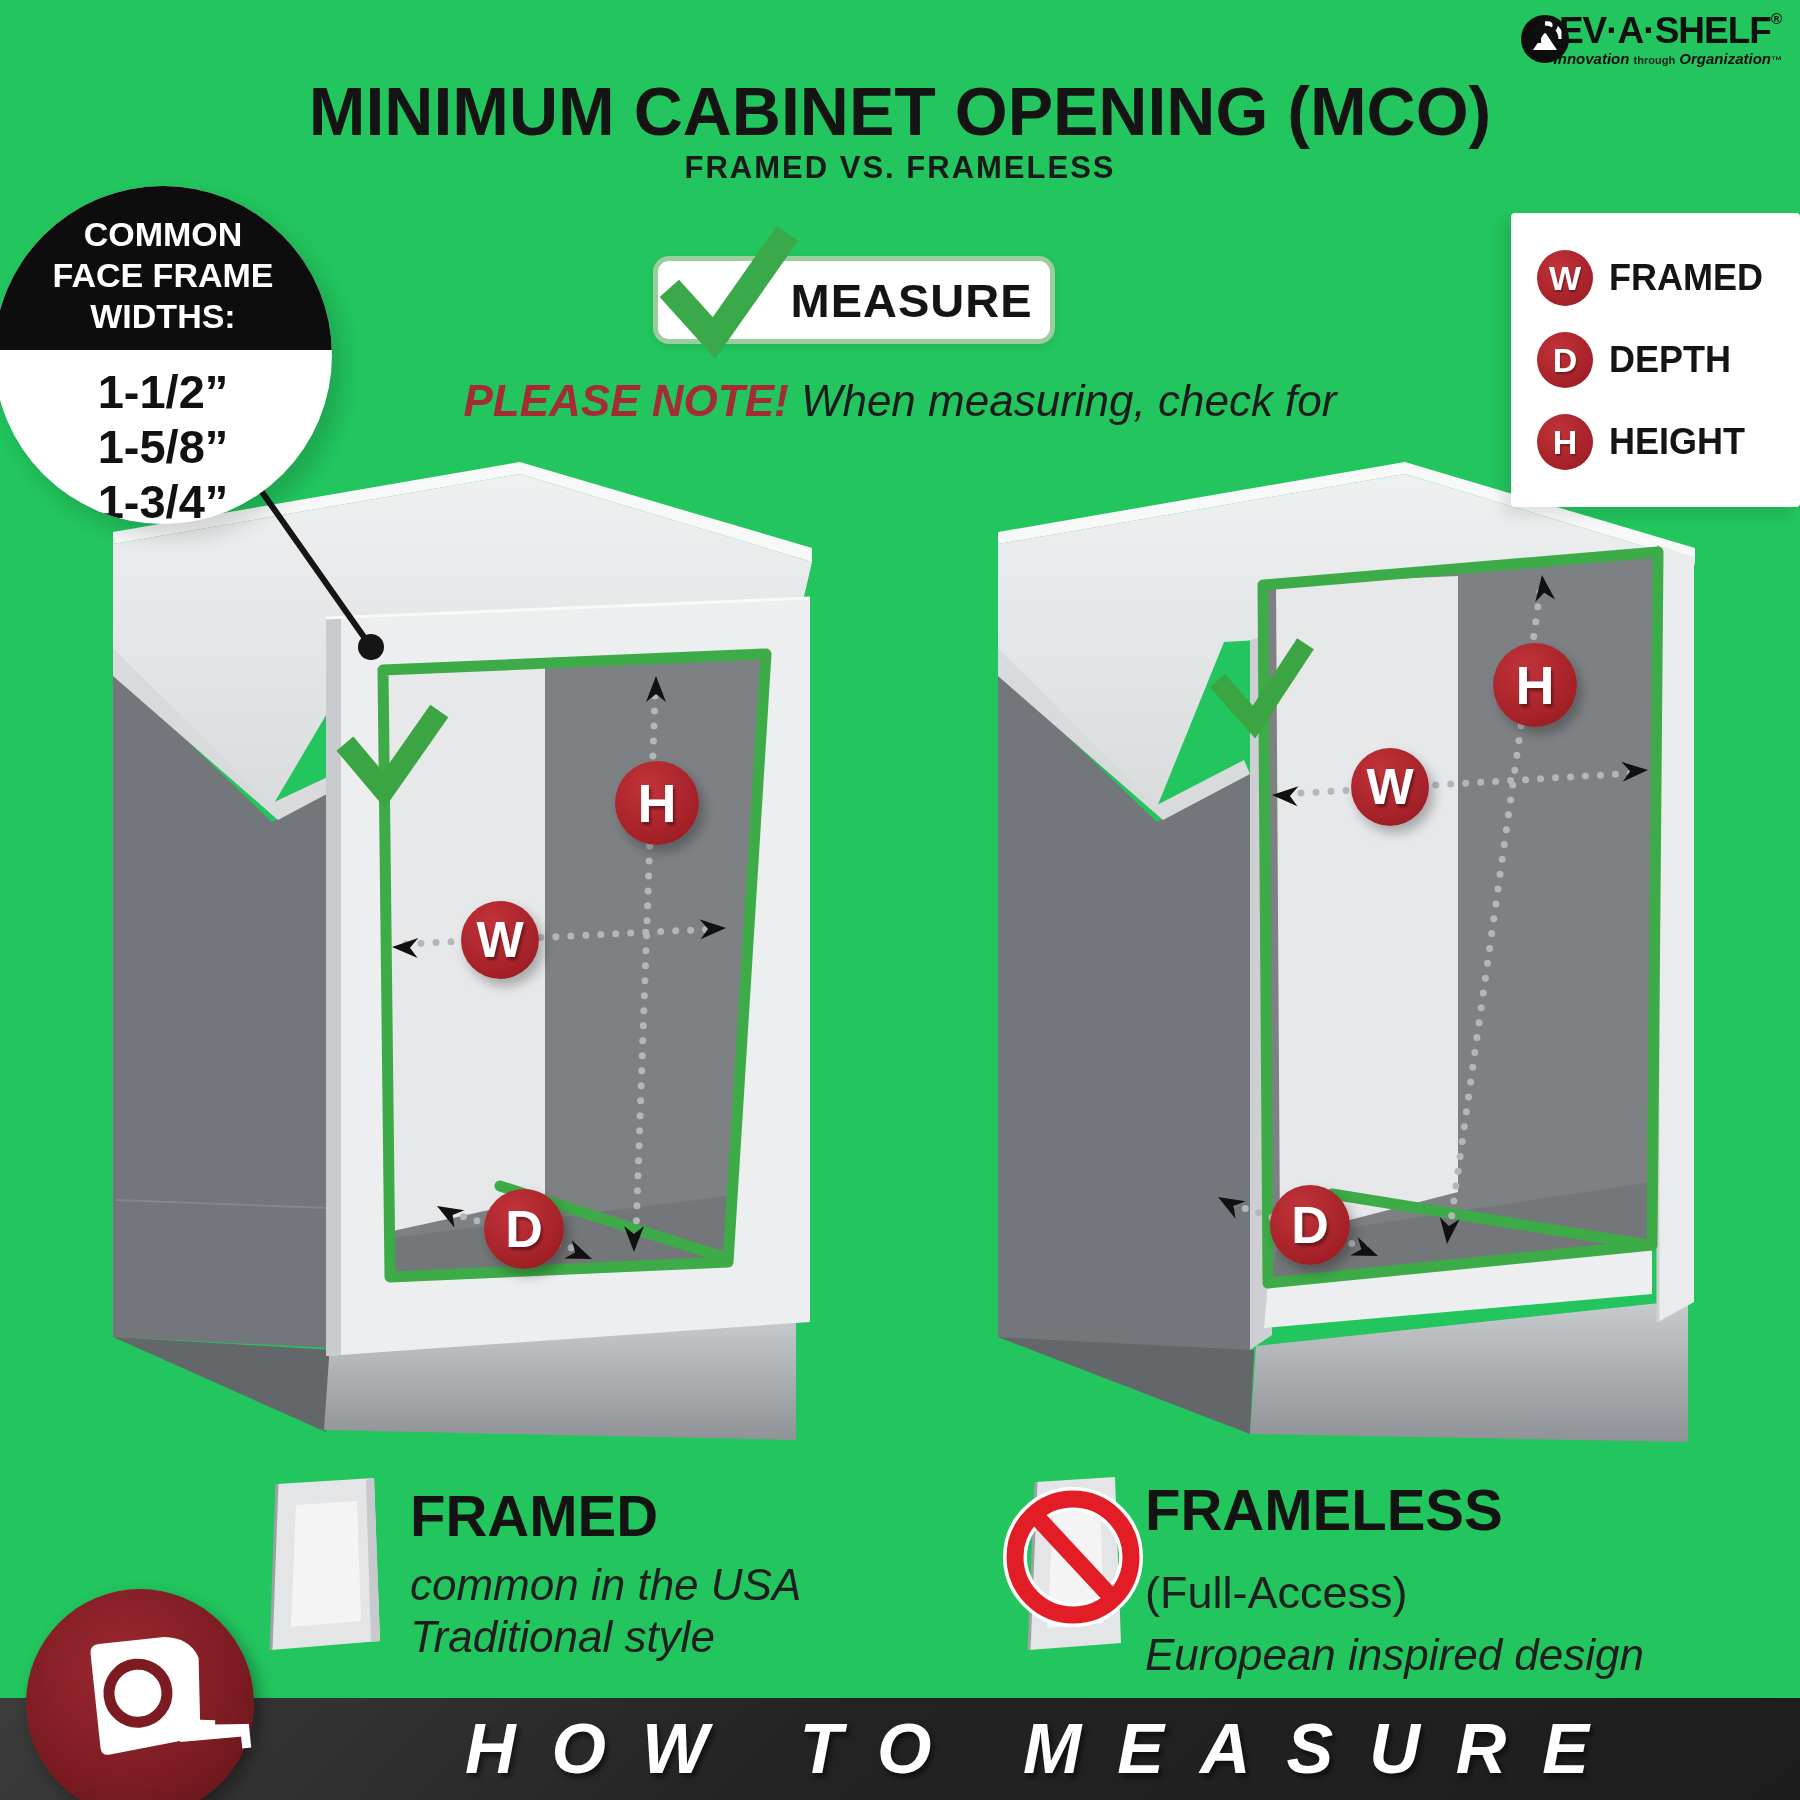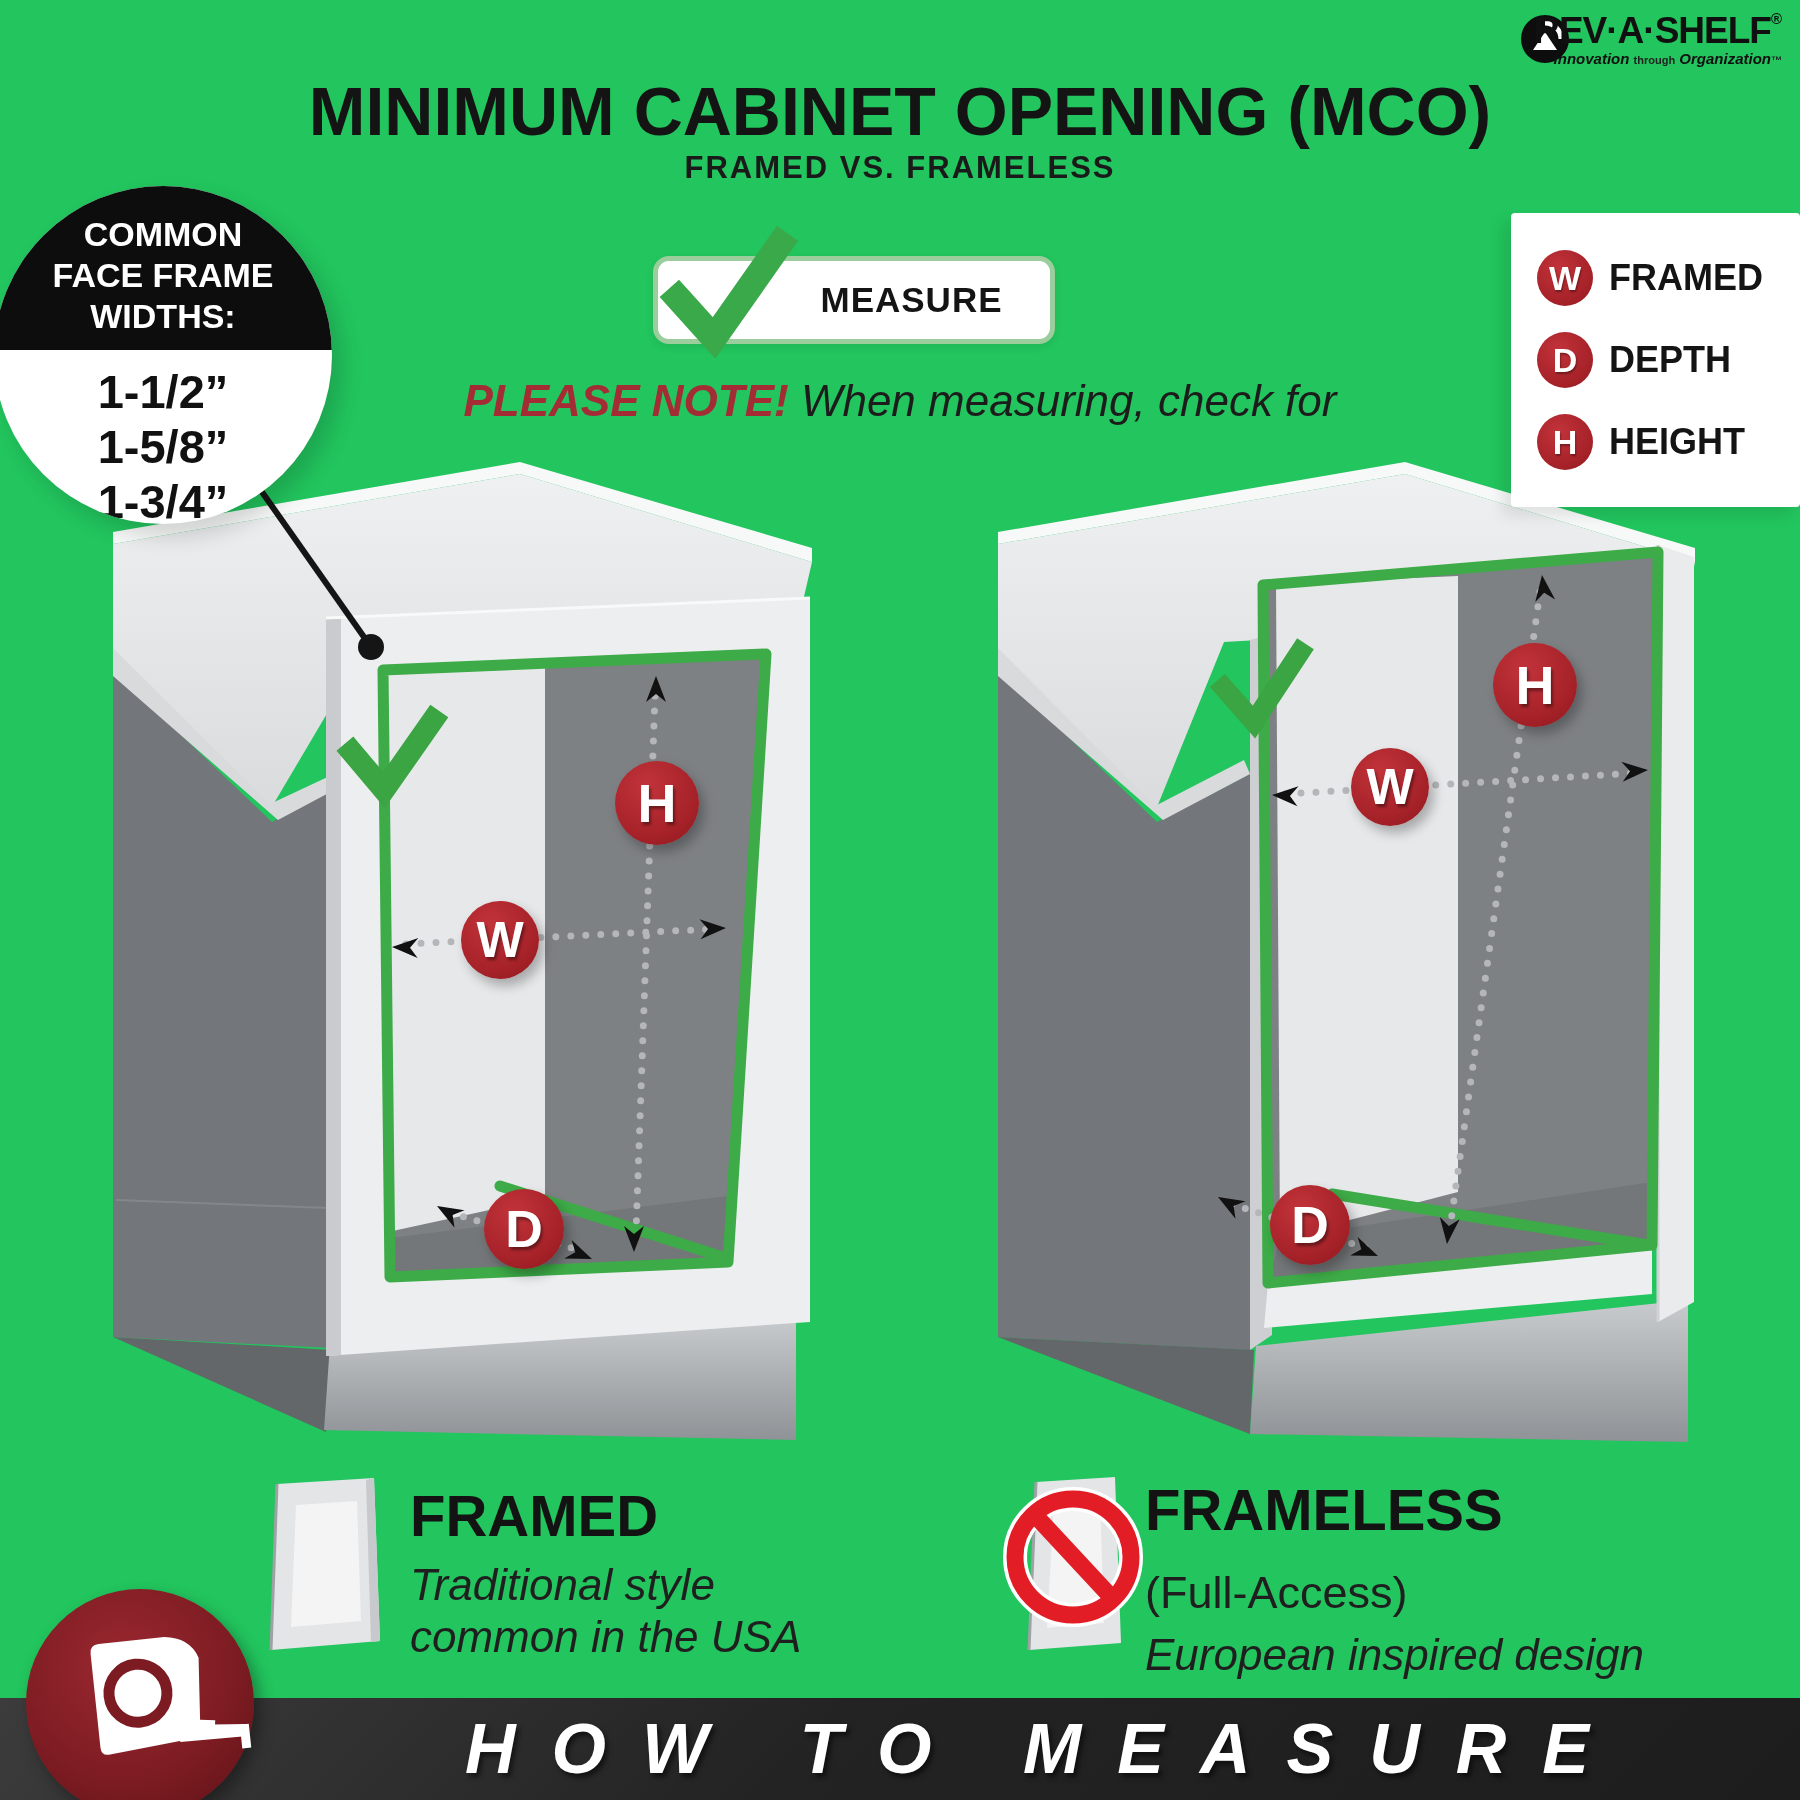--- a/index.html
+++ b/index.html
@@ -21,21 +21,21 @@
           overflow:hidden;box-shadow:10px 12px 22px rgba(0,0,0,.16);}
   .bubble-cap{position:absolute;left:0;top:0;width:100%;height:48.5%;background:#0d0d0d;}
   .bubble-txt{position:absolute;left:0;top:28px;width:100%;text-align:center;color:#fff;
               font-size:34px;font-weight:800;line-height:41px;}
   .bubble-widths{position:absolute;left:0;top:178px;width:100%;text-align:center;color:#111;
               font-size:47px;font-weight:800;line-height:55px;}
   
   .badge{left:653px;top:256px;width:392px;height:78px;background:#ffffff;border:5px solid #9bcd9d;
          border-radius:16px;display:flex;align-items:center;justify-content:center;
          box-shadow:0 3px 8px rgba(0,0,0,.08);}
-  .badge-label{font-size:35px;font-weight:800;color:#141414;letter-spacing:1px;padding-left:115px;}
+  .badge-label{font-size:47px;font-weight:800;color:#141414;letter-spacing:1px;padding-left:115px;}
   .badge-check{left:640px;top:226px;width:170px;height:140px;pointer-events:none;}
   
   .note{left:0;right:0;top:372px;text-align:center;font-size:44px;font-style:italic;color:#1c1c1c;line-height:57px;}
   .note .hl{color:#a32c35;font-weight:800;}
   
   .legend{left:1511px;top:213px;width:289px;height:294px;background:#ffffff;border-radius:4px;
           box-shadow:-8px 8px 16px rgba(0,0,0,.10);padding:24px 0 0 26px;box-sizing:border-box;}
   .legend-row{display:flex;align-items:center;gap:16px;height:82px;}
   .legend-dot{width:56px;height:56px;border-radius:50%;flex:0 0 auto;
               background:radial-gradient(circle at 38% 32%, #c2333a, #a52128 68%, #8f1b21);
@@ -244,22 +244,22 @@
   <div class="abs dim-dot dot-h" style="left:615px;top:761px;">H</div>
   <div class="abs dim-dot dot-w" style="left:461px;top:901px;">W</div>
   <div class="abs dim-dot dot-d" style="left:484px;top:1189px;">D</div>
   <div class="abs dim-dot dot-h" style="left:1493px;top:643px;">H</div>
   <div class="abs dim-dot dot-w" style="left:1351px;top:748px;">W</div>
   <div class="abs dim-dot dot-d" style="left:1270px;top:1185px;">D</div>
 
   <div class="abs framed-txt">
     <div class="sect-title">FRAMED</div>
     <div class="sect-italic mt6">
+      <div>common in the USA</div>
       <div>Traditional style</div>
-      <div>common in the USA</div>
     </div>
   </div>
 
   <div class="abs frameless-txt">
     <div class="sect-title">FRAMELESS</div>
     <div class="sect-reg">(Full-Access)</div>
     <div class="sect-italic mt6">European inspired design</div>
   </div>
 
   <div class="abs bar">

